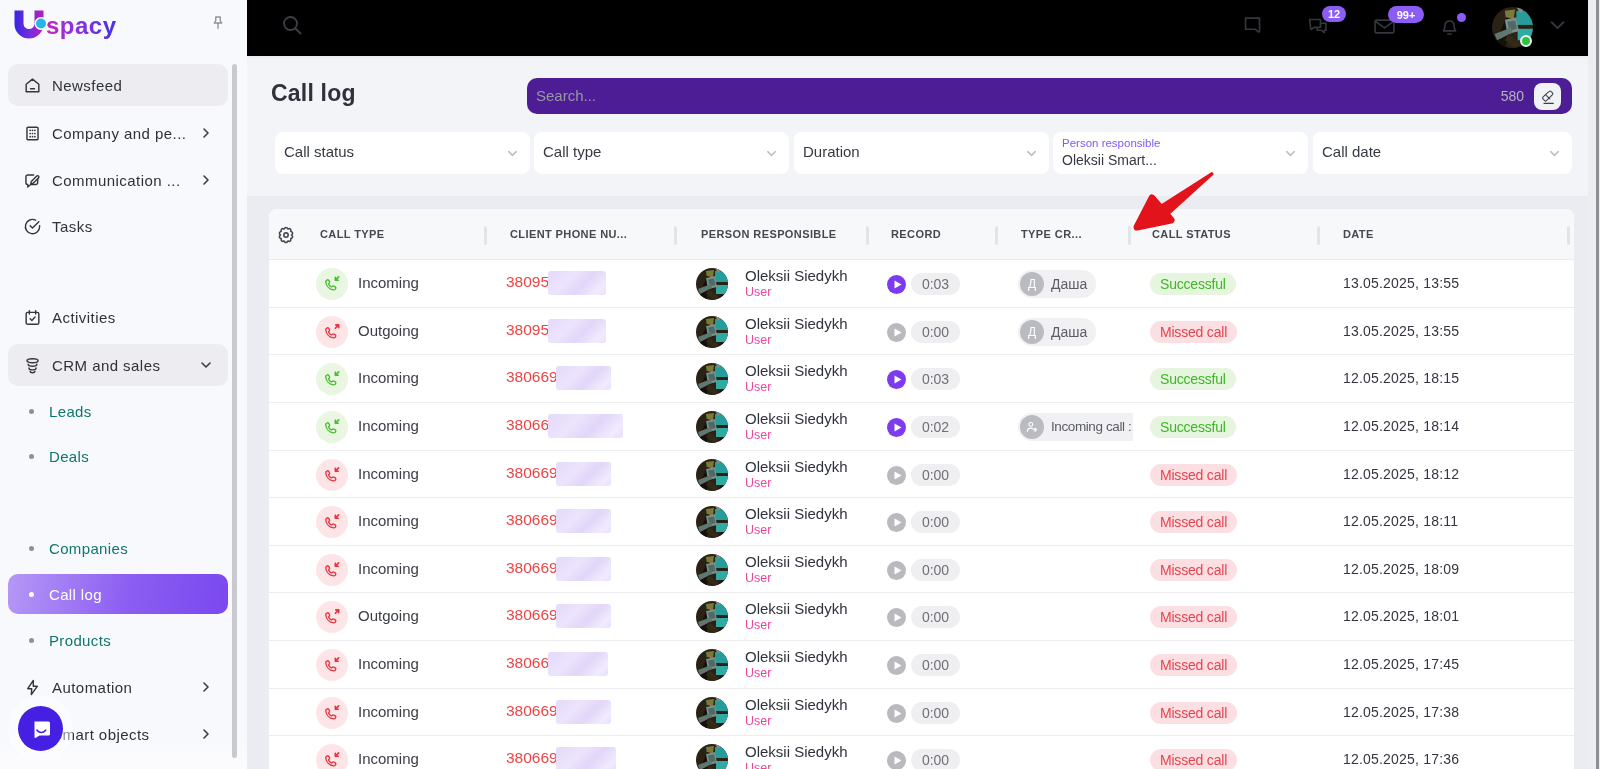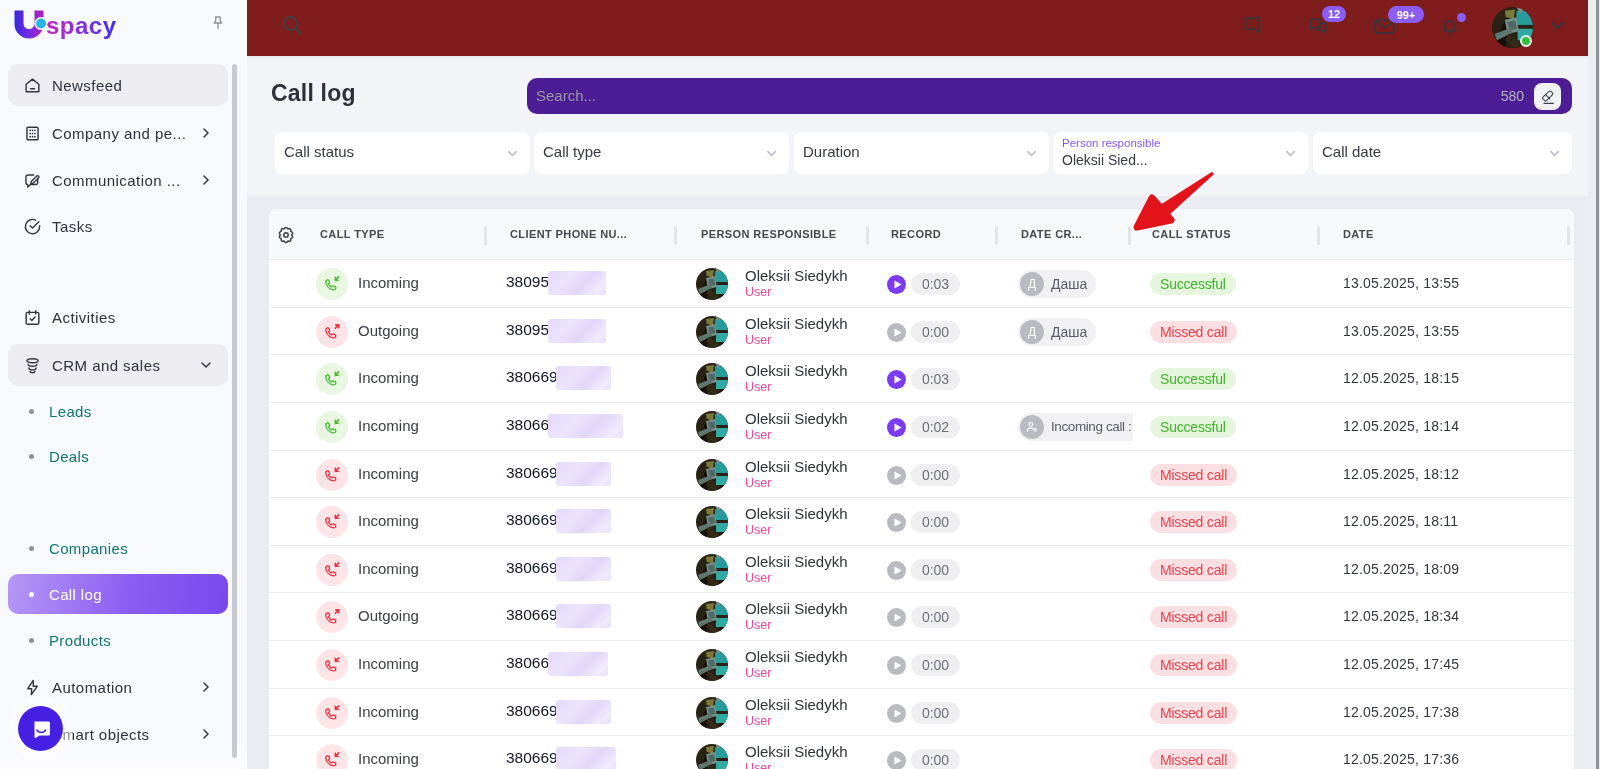--- a/index.html
+++ b/index.html
@@ -18,21 +18,21 @@
 .subitem { position:absolute; left:8px; width:220px; height:40px; border-radius:10px; display:flex; align-items:center; }
 .subitem .dot { width:5px; height:5px; border-radius:50%; background:#8d9099; margin-left:21px; flex:none; }
 .subitem .lbl { margin-left:15px; font-size:15px; color:#0f766e; letter-spacing:0.35px; }
 #callog-pill { background:linear-gradient(100deg,#b598f6 0%,#8c5df2 55%,#7a48ef 100%); }
 #callog-pill .dot { background:#fff; }
 #callog-pill .lbl { color:#fff; }
 #side-scroll { position:absolute; left:232px; top:64px; width:5px; height:694px; border-radius:3px; background:#c9cacf; }
 #fab { position:absolute; left:18px; top:706px; width:45px; height:45px; border-radius:50%; background:#4620e2; box-shadow:0 0 0 10px rgba(255,255,255,0.45); display:flex; align-items:center; justify-content:center; }
 
 
-#topbar { position:absolute; left:247px; top:0; width:1353px; height:56px; background:#7f1d1d; box-shadow:0 1px 3px rgba(170,175,190,0.18); }
+#topbar { position:absolute; left:247px; top:0; width:1353px; height:56px; background:#000000; box-shadow:0 1px 3px rgba(170,175,190,0.18); }
 #fband { position:absolute; left:247px; top:56px; width:1353px; height:140px; background:#f3f4f8; }
 .tb-ic { position:absolute; top:13px; width:24px; height:24px; }
 .badge { position:absolute; background:#8b5cf6; color:#fff; font-size:11px; font-weight:bold; border-radius:9px; display:flex; align-items:center; justify-content:center; }
 #avatar { position:absolute; left:1245px; top:7px; width:41px; height:41px; border-radius:50%; overflow:hidden; }
 #av-dot { position:absolute; left:1273px; top:35px; width:12px; height:12px; border-radius:50%; background:#31c23e; border:2px solid #eef0f4; }
 #title { position:absolute; left:271px; top:80px; font-size:23px; font-weight:bold; color:#2e313a; letter-spacing:0.2px; }
 #searchbox { position:absolute; left:527px; top:78px; width:1045px; height:36px; background:#4c1d95; border-radius:10px; }
 #searchbox .ph { position:absolute; left:9px; top:9px; font-size:15px; color:#9699a2; }
 #searchbox .cnt { position:absolute; right:48px; top:10px; font-size:14px; color:#b3b5bd; }
 #searchbox .erase { position:absolute; right:11px; top:5px; width:27px; height:27px; background:#f1f2f4; border-radius:8px; display:flex; align-items:center; justify-content:center; }
@@ -45,21 +45,21 @@
 
 #table { position:absolute; left:269px; top:209px; width:1305px; height:560px; background:#fff; border-radius:8px 8px 0 0; }
 #thead { position:absolute; left:0; top:0; width:1305px; height:51px; background:#f7f8fa; border-radius:8px 8px 0 0; border-bottom:1px solid #ebecee; }
 .hlbl { position:absolute; top:19px; font-size:11px; font-weight:bold; color:#45484f; letter-spacing:0.4px; white-space:nowrap; }
 .hsep { position:absolute; top:17px; width:3px; height:19px; border-radius:2px; background:#e3e4e8; }
 .row { position:absolute; left:0; width:1305px; height:47.64px; border-bottom:1px solid #ececef; background:#fff; }
 .ticon { position:absolute; left:47px; top:8px; width:32px; height:32px; border-radius:50%; display:flex; align-items:center; justify-content:center; }
 .ticon.in { background:#e9f6e1; }
 .ticon.out { background:#fde4e6; }
 .ttext { position:absolute; left:89px; top:14px; font-size:15px; color:#3a3d46; }
-.phone { position:absolute; left:237px; top:13px; font-size:15.5px; color:#0f172a; }
+.phone { position:absolute; left:237px; top:13px; font-size:15.5px; color:#ef4444; }
 .blur { position:absolute; top:11px; height:24px; border-radius:3px; background:linear-gradient(135deg,#e4d9fa 0%,#ece4fc 35%,#e2d6f9 60%,#f0ebfd 85%,#e8defb 100%); }
 .av32 { position:absolute; left:427px; top:8px; width:32px; height:32px; border-radius:50%; overflow:hidden; }
 .pname { position:absolute; left:476px; top:7px; font-size:15px; color:#2f323b; }
 .prole { position:absolute; left:476px; top:25px; font-size:12.5px; color:#ec4899; }
 .play { position:absolute; left:618px; top:15px; width:19px; height:19px; border-radius:50%; display:flex; align-items:center; justify-content:center; }
 .play.p { background:#7c3bf0; }
 .play.g { background:#b9babf; }
 .timepill { position:absolute; left:642px; top:13px; width:49px; height:22px; background:#efeff1; border-radius:11px; text-align:center; font-size:14px; color:#6d7077; line-height:22px; }
 .basepill { position:absolute; left:749px; top:10px; height:28px; background:#f1f1f3; border-radius:14px; display:flex; align-items:center; }
 .basepill .bava { width:24px; height:24px; border-radius:50%; background:#b9bbc1; margin-left:2px; color:#fff; display:flex; align-items:center; justify-content:center; font-size:12px; flex:none; }
@@ -143,21 +143,21 @@
     </svg>
   </div>
 <div class="filter" style="left:794px;width:255px;">
     <span class="flbl">Duration</span>
     <svg class="fchev" viewBox="0 0 14 14" fill="none" stroke="#bcbfc7" stroke-width="1.6" stroke-linecap="round" stroke-linejoin="round">
       <path d="M3 5l4 4 4-4"></path>
     </svg>
   </div>
 <div class="filter" style="left:1053px;width:255px;">
     <span class="plbl">Person responsible</span>
-    <span class="pval">Oleksii Sied...</span>
+    <span class="pval">Oleksii Smart...</span>
     <svg class="fchev" viewBox="0 0 14 14" fill="none" stroke="#bcbfc7" stroke-width="1.6" stroke-linecap="round" stroke-linejoin="round">
       <path d="M3 5l4 4 4-4"></path>
     </svg>
   </div>
 <div class="filter" style="left:1313px;width:259px;">
     <span class="flbl">Call date</span>
     <svg class="fchev" viewBox="0 0 14 14" fill="none" stroke="#bcbfc7" stroke-width="1.6" stroke-linecap="round" stroke-linejoin="round">
       <path d="M3 5l4 4 4-4"></path>
     </svg>
   </div>
@@ -165,21 +165,21 @@
 <div id="table">
   <div id="thead">
     <svg style="position:absolute;left:7px;top:16px;width:20px;height:20px;" viewBox="0 0 24 24" fill="none" stroke="#43464e" stroke-width="1.9" stroke-linecap="round" stroke-linejoin="round">
         <path d="M10.6 3.6a1.8 1.8 0 0 1 2.8 0l.9 1.1 1.4-.3a1.8 1.8 0 0 1 2.1 1.8l0 1.4 1.2.7a1.8 1.8 0 0 1 .5 2.7l-.9 1 .9 1a1.8 1.8 0 0 1-.5 2.7l-1.2.7 0 1.4a1.8 1.8 0 0 1-2.1 1.8l-1.4-.3-.9 1.1a1.8 1.8 0 0 1-2.8 0l-.9-1.1-1.4.3a1.8 1.8 0 0 1-2.1-1.8l0-1.4-1.2-.7a1.8 1.8 0 0 1-.5-2.7l.9-1-.9-1a1.8 1.8 0 0 1 .5-2.7l1.2-.7 0-1.4a1.8 1.8 0 0 1 2.1-1.8l1.4.3z"></path>
         <circle cx="12" cy="12" r="2.6"></circle>
       </svg>
     <span class="hlbl" style="left:51px;">CALL TYPE</span>
     <span class="hlbl" style="left:241px;">CLIENT PHONE NU...</span>
     <span class="hlbl" style="left:432px;">PERSON RESPONSIBLE</span>
     <span class="hlbl" style="left:622px;">RECORD</span>
-    <span class="hlbl" style="left:752px;">DATE CR...</span>
+    <span class="hlbl" style="left:752px;">TYPE CR...</span>
     <span class="hlbl" style="left:883px;">CALL STATUS</span>
     <span class="hlbl" style="left:1074px;">DATE</span>
     <span class="hsep" style="left:215px;"></span>
     <span class="hsep" style="left:405px;"></span>
     <span class="hsep" style="left:597px;"></span>
     <span class="hsep" style="left:726px;"></span>
     <span class="hsep" style="left:859px;"></span>
     <span class="hsep" style="left:1048px;"></span>
     <span class="hsep" style="left:1298px;"></span>
   </div>
@@ -469,21 +469,21 @@
   <span class="pname">Oleksii Siedykh</span>
   <span class="prole">User</span>
   <div class="play g">
         <svg width="8" height="9" viewBox="0 0 8 9" style="margin-left:2px;">
           <polygon points="0.5,0.5 7.5,4.5 0.5,8.5" fill="#fff"></polygon>
         </svg>
       </div>
   <span class="timepill">0:00</span>
 
   <span class="status miss">Missed call</span>
-  <span class="rdate">12.05.2025, 18:34</span>
+  <span class="rdate">12.05.2025, 18:01</span>
 </div>
 <div class="row" style="top:432.12px;">
   <div class="ticon out">
         <svg width="20" height="20" viewBox="0 0 24 24" fill="none" stroke="#e8333f" stroke-width="2" stroke-linecap="round" stroke-linejoin="round">
           <path d="M7.2 3.8c.6 0 1.1.3 1.4.8l1.3 2.2c.3.6.2 1.3-.2 1.8l-.9 1c-.2.3-.3.7-.1 1 .8 1.6 2.1 2.9 3.7 3.7.3.2.7.1 1-.1l1-.9c.5-.4 1.2-.5 1.8-.2l2.2 1.3c.5.3.8.8.8 1.4 0 1.7-1.4 3.2-3.1 3-6.1-.7-10.9-5.5-11.6-11.6-.2-1.7 1.3-3.1 3-3.1z" transform="scale(0.82) translate(1,4.5)"></path>
           <path d="M14 4.5l-4 4M10 8.5v-3.4M10 8.5h3.4" transform="translate(6,-1)"></path>
         </svg>
       </div>
   <span class="ttext">Incoming</span>
   <span class="phone">38066</span>

